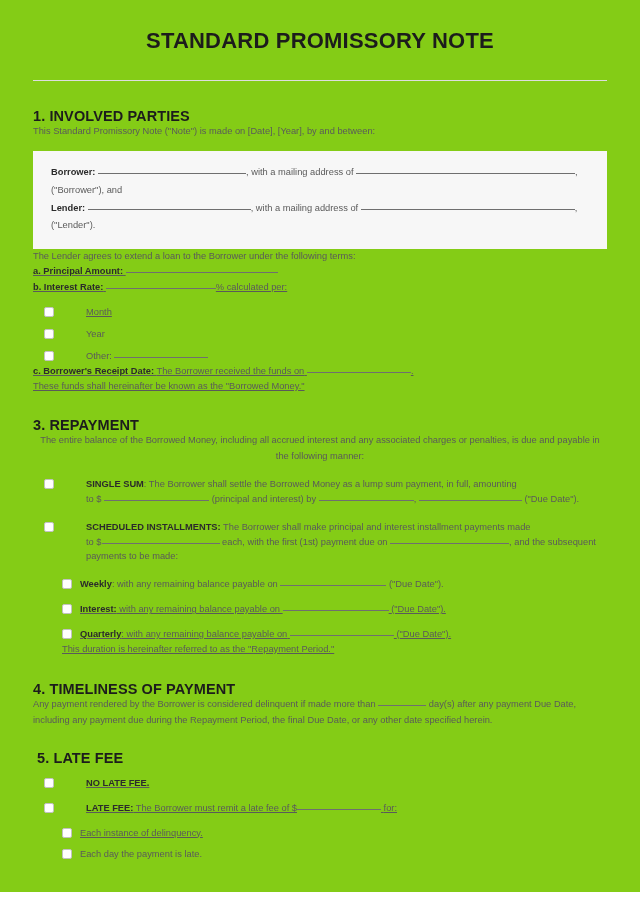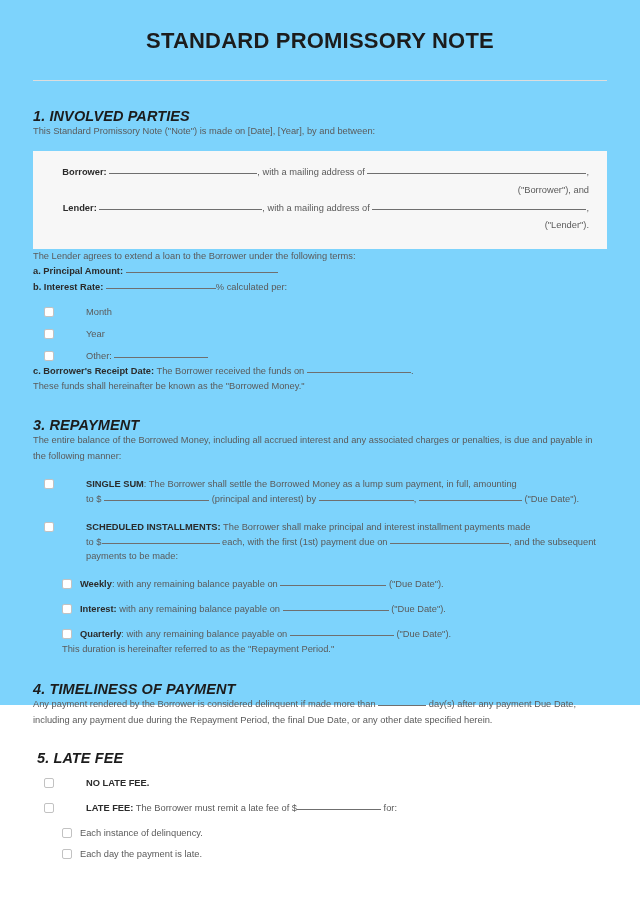--- a/index.html
+++ b/index.html
@@ -12,23 +12,23 @@
     width: 640px;
     height: 905px;
     overflow: hidden;
     font-family: "Liberation Sans", sans-serif;
     color: #555555;
     -webkit-font-smoothing: antialiased;
   }
   .page {
     position: relative;
     width: 640px;
-    height: 705px;
+    height: 892px;
     padding: 0 33px;
-    background: #7dd3fc;
+    background: #84cc16;
   }
 
   
   .doc-title {
     margin: 0;
     padding-top: 28px;
     text-align: center;
     font-size: 22px;
     font-weight: bold;
     letter-spacing: 0.2px;
@@ -42,47 +42,45 @@
     width: 574px;
   }
 
   
   h2.section-heading {
     margin: 0;
     font-size: 14.5px;
     font-weight: bold;
     color: #1c1c1c;
     letter-spacing: 0.1px;
-    font-style: italic;
   }
   .sec1-heading { padding-top: 27px; }
   .sec2-heading { padding-top: 24px; }
   .sec3-heading { padding-top: 23px; }
   .sec4-heading { padding-top: 24px; }
   .sec5-heading { padding-top: 22px; padding-left: 4px; }
 
   
   p.body {
     margin: 0;
     font-size: 9.3px;
     line-height: 1.65;
     color: #5a5a5a;
   }
-  .mt6 { margin-top: 7px; }
+  .mt6 { margin-top: 7px; text-align: center; }
   .mt8 { margin-top: 9px; }
 
   b, .b { font-weight: bold; color: #2b2b2b; }
 
   
   .parties-box {
     margin-top: 12px;
     background: #f7f7f7;
     padding: 13px 18px 14px 18px;
     width: 574px;
-    text-align: right;
   }
   .parties-box .row {
     font-size: 9.3px;
     line-height: 1.9;
     color: #5a5a5a;
     white-space: nowrap;
   }
 
   
   .fill {
@@ -111,21 +109,21 @@
     align-items: flex-start;
     font-size: 9.3px;
     line-height: 1.6;
     color: #5a5a5a;
   }
   .cb-row .cb { margin-top: 2px; }
   .cb-row .cb-text { flex: 1 1 auto; }
   .indent-1 { padding-left: 11px; gap: 24px; }
   .indent-2 { padding-left: 29px; justify-content: center; }
   .gap6 { margin-top: 7px; }
-  .gap9 { margin-top: 10px; }
+  .gap9 { margin-top: 10px; text-decoration: underline; }
   .gap12 { margin-top: 13px; }
 </style>
 </head>
 <body>
 
 <div class="page">
 
   <h1 class="doc-title">STANDARD PROMISSORY NOTE</h1>
   <div class="title-rule"></div>
 

